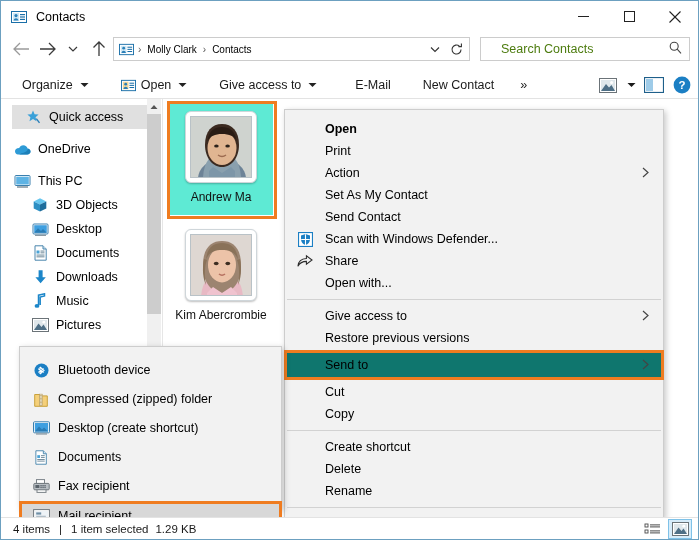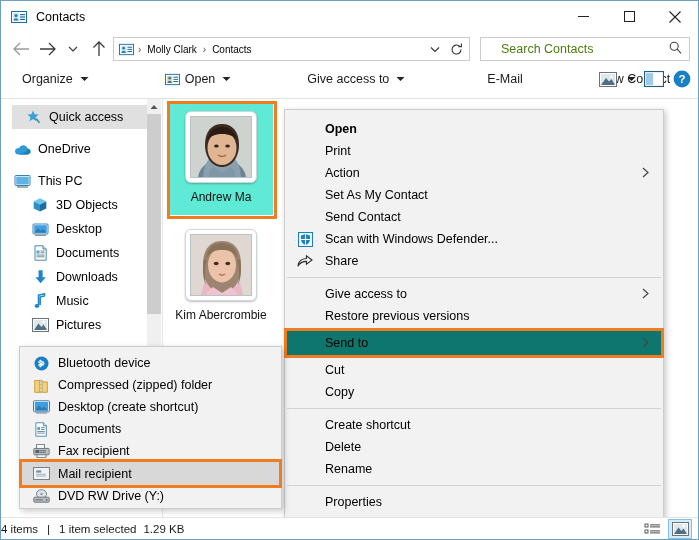--- a/index.html
+++ b/index.html
@@ -62,23 +62,22 @@
   #searchbox {
     position: absolute; left: 479px; top: 5px; width: 210px; height: 24px;
     border: 1px solid #cccccc; background: #ffffff; display: flex; align-items: center;
   }
   #searchbox .sph { margin-left: 20px; font-size: 12.5px; color: #4d7c0f; }
   #searchbox .smag { position: absolute; right: 7px; color: #444; font-size: 12px; }
 
   
   #toolbar {
     position: absolute; left: 0; top: 65px; width: 699px; height: 33px;
-    background: #ffffff; display: flex; align-items: flex-start;
+    background: #ffffff; display: flex; align-items: flex-end;
     border-bottom: 1px solid #e3e3e3;
-    gap: 44px;
   }
   .tbitem {
     display: flex; align-items: center; height: 26px; padding: 0 9px;
     font-size: 12.5px; color: #1a1a1a; white-space: nowrap;
   }
   .tbitem .caret { margin-left: 7px; font-size: 8px; color: #222; }
   .tbitem .ico { margin-right: 5px; display: flex; }
   #toolbar .tb-right { position: absolute; right: 4px; display: flex; align-items: center; }
   .tbiconbtn { width: 28px; height: 26px; display: flex; align-items: center; justify-content: center; }
 
@@ -156,35 +155,35 @@
   .mspace { height: 4px; }
 
   
   #submenu {
     position: absolute; left: 18px; top: 345px; width: 263px; height: 163px;
     background: #f2f2f2; border: 1px solid #cdcdcd;
     box-shadow: 2px 2px 6px rgba(0,0,0,0.22);
   }
   .smi {
     position: relative; display: flex; align-items: center;
-    height: 22px; padding-left: 38px; font-size: 12.5px; color: #000000;
+    height: 22px; padding-left: 38px; font-size: 12.5px; color: #000000; margin-top: 7px;
   }
   .smi.hl { background: #d8d8d8; }
   .smi .smicon { position: absolute; left: 12px; width: 18px; height: 16px; display: flex; align-items: center; justify-content: center; }
 
   
   #statusbar {
     position: absolute; left: 0; top: 516px; width: 697px; height: 23px;
     background: #ffffff; border-top: 1px solid #e3e3e3;
     display: flex; align-items: center;
   }
   #statusbar .st {
     font-size: 11.5px; color: #1a1a1a;
   }
-  #st-items { }
+  #st-items { margin-left: 12px; }
   #st-div { margin: 0 9px; color: #c7c7c7; }
   #st-size { margin-left: 7px; }
   .viewbtns { position: absolute; right: 6px; display: flex; align-items: center; gap: 3px; }
   .vb { width: 24px; height: 20px; display: flex; align-items: center; justify-content: center; }
   .vb.active { background: #d6ecfa; border: 1px solid #7fc2e8; }
 </style>
 </head>
 <body>
 
 <div id="window">
@@ -549,20 +548,23 @@
       <span>Scan with Windows Defender...</span>
     </div>
     <div class="mi">
       <span class="micon">
         <svg width="17" height="14" viewBox="0 0 17 14">
           <path d="M1 12.5 C1.5 6.5 5 4.5 10 4.3 V1.4 L16 5.9 L10 10.4 V7.4 C5.8 7.4 3 8.9 1 12.5 Z" fill="none" stroke="#2b2b2b" stroke-width="1.1"></path>
         </svg>
       </span>
       <span>Share</span>
     </div>
+    <div class="mi">
+      <span>Open with...</span>
+    </div>
 
     <div class="msep"></div>
 
     <div class="mi">
       <span>Give access to</span>
       <span class="arrow">
         <svg width="7" height="11" viewBox="0 0 7 11">
             <path d="M1 1 L6 5.5 L1 10" fill="none" stroke="#444" stroke-width="1.2"></path>
           </svg>
       </span>

